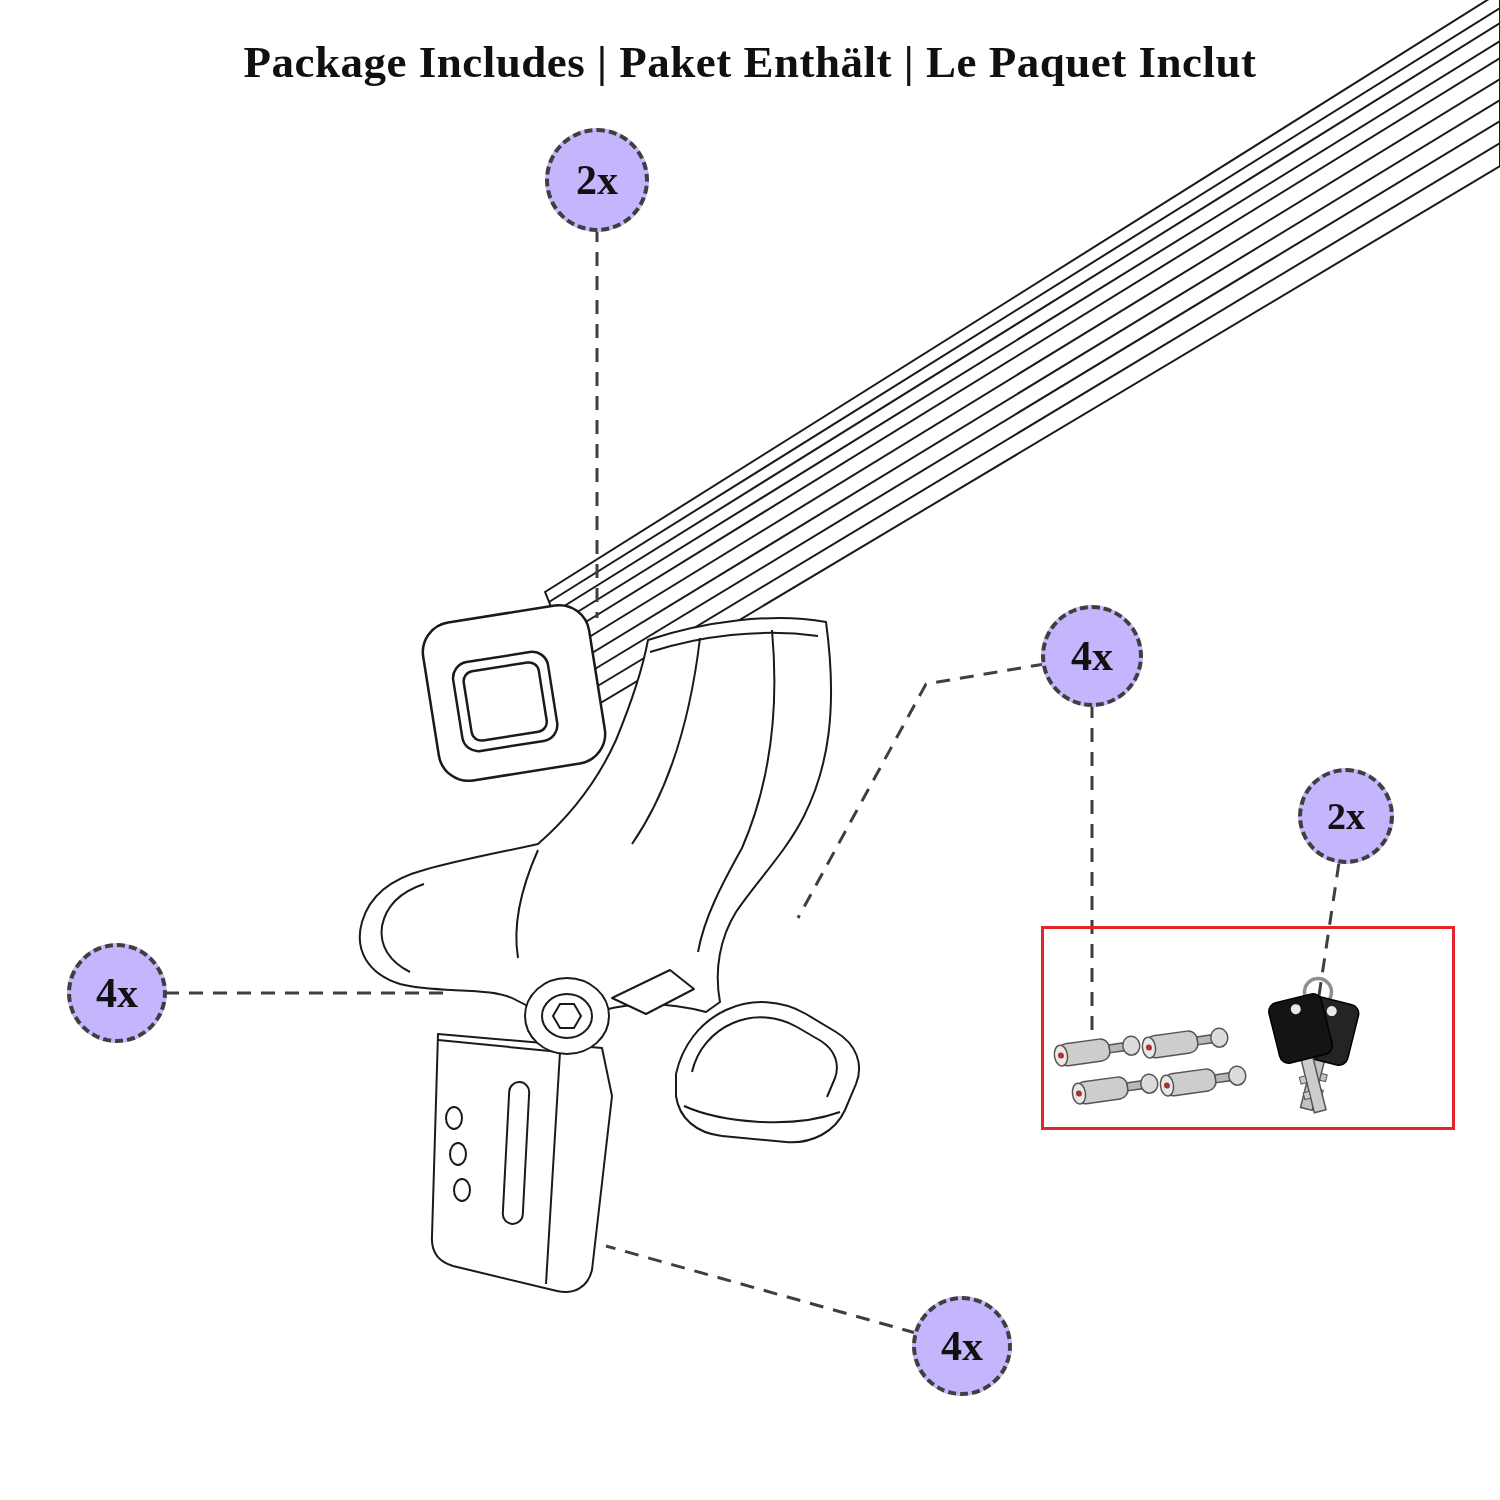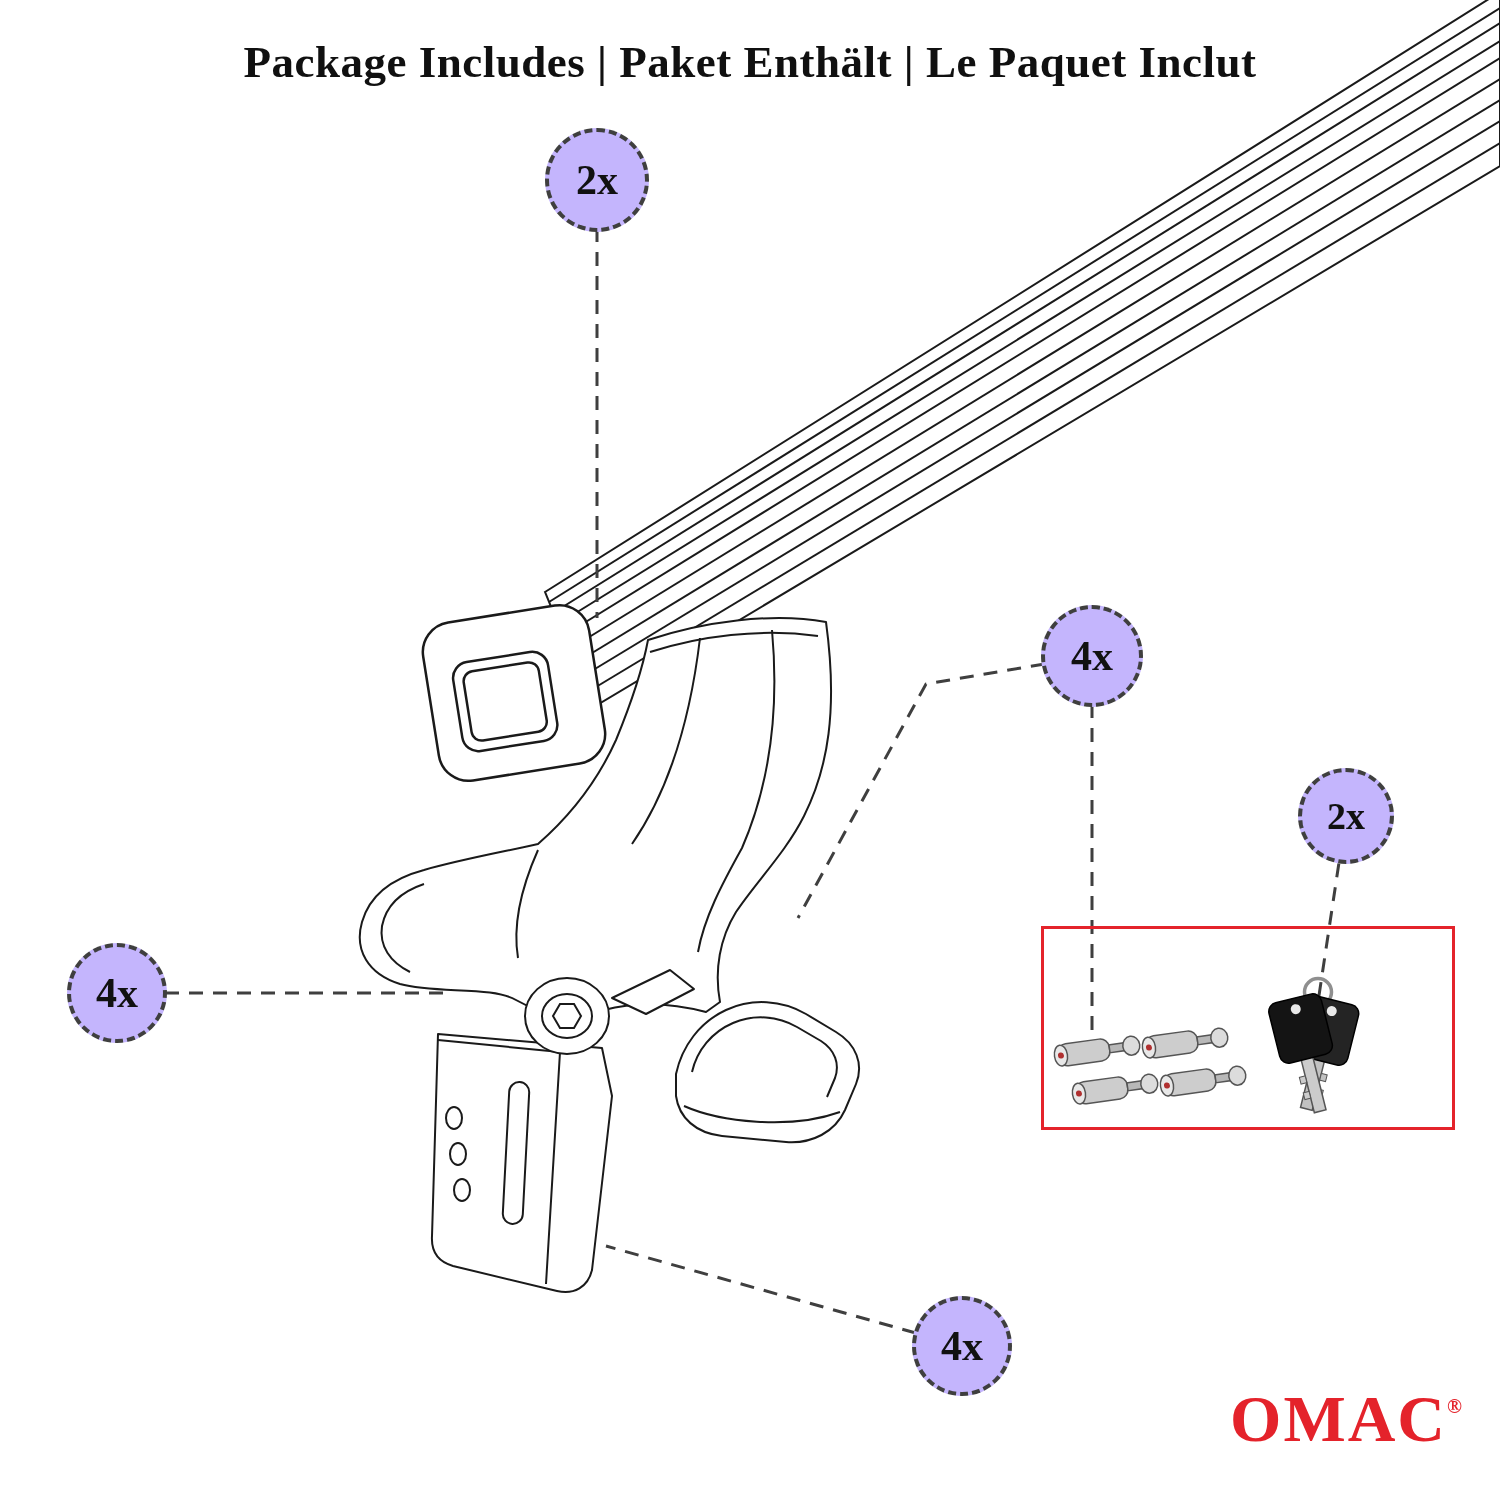--- a/index.html
+++ b/index.html
@@ -183,17 +183,14 @@
   <div class="callout callout-lockset">
     <span>4x</span>
   </div>
   <div class="callout callout-keys">
     <span>2x</span>
   </div>
   <div class="callout callout-bracket">
     <span>4x</span>
   </div>
 
-  <div class="logo">
-    <span>OMAC</span><sup>®</sup>
-  </div>
 
 </div>
 
 </body></html>

